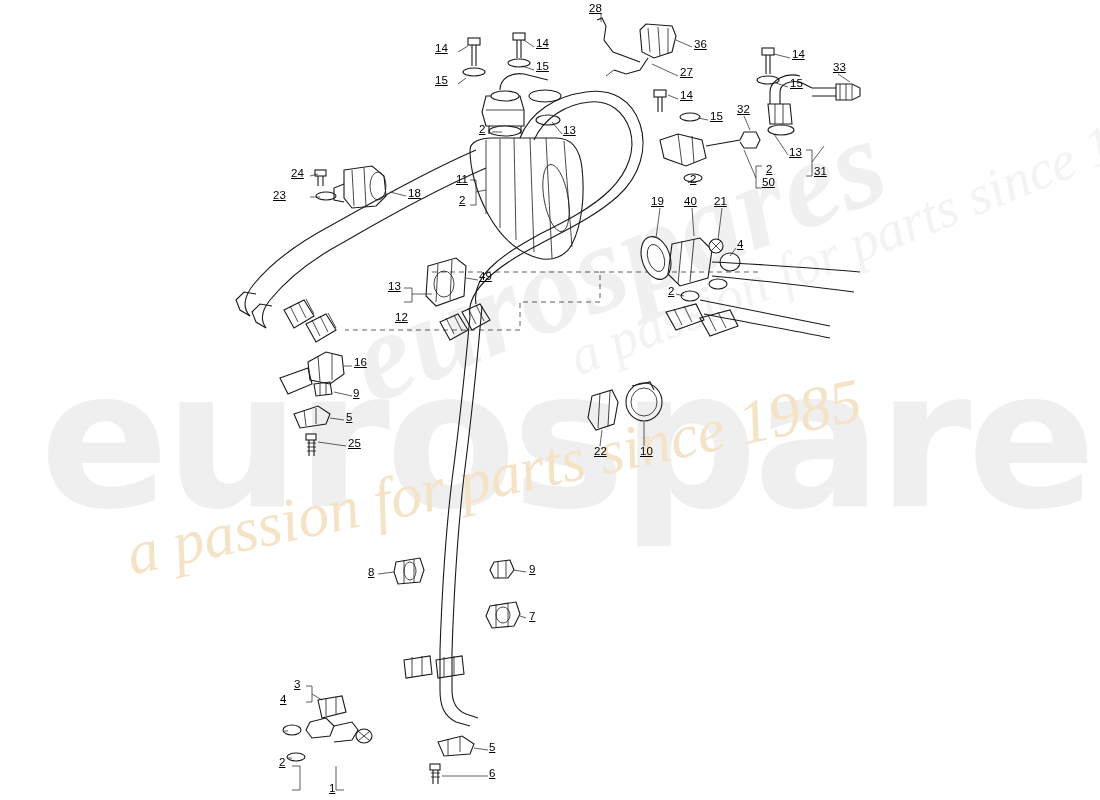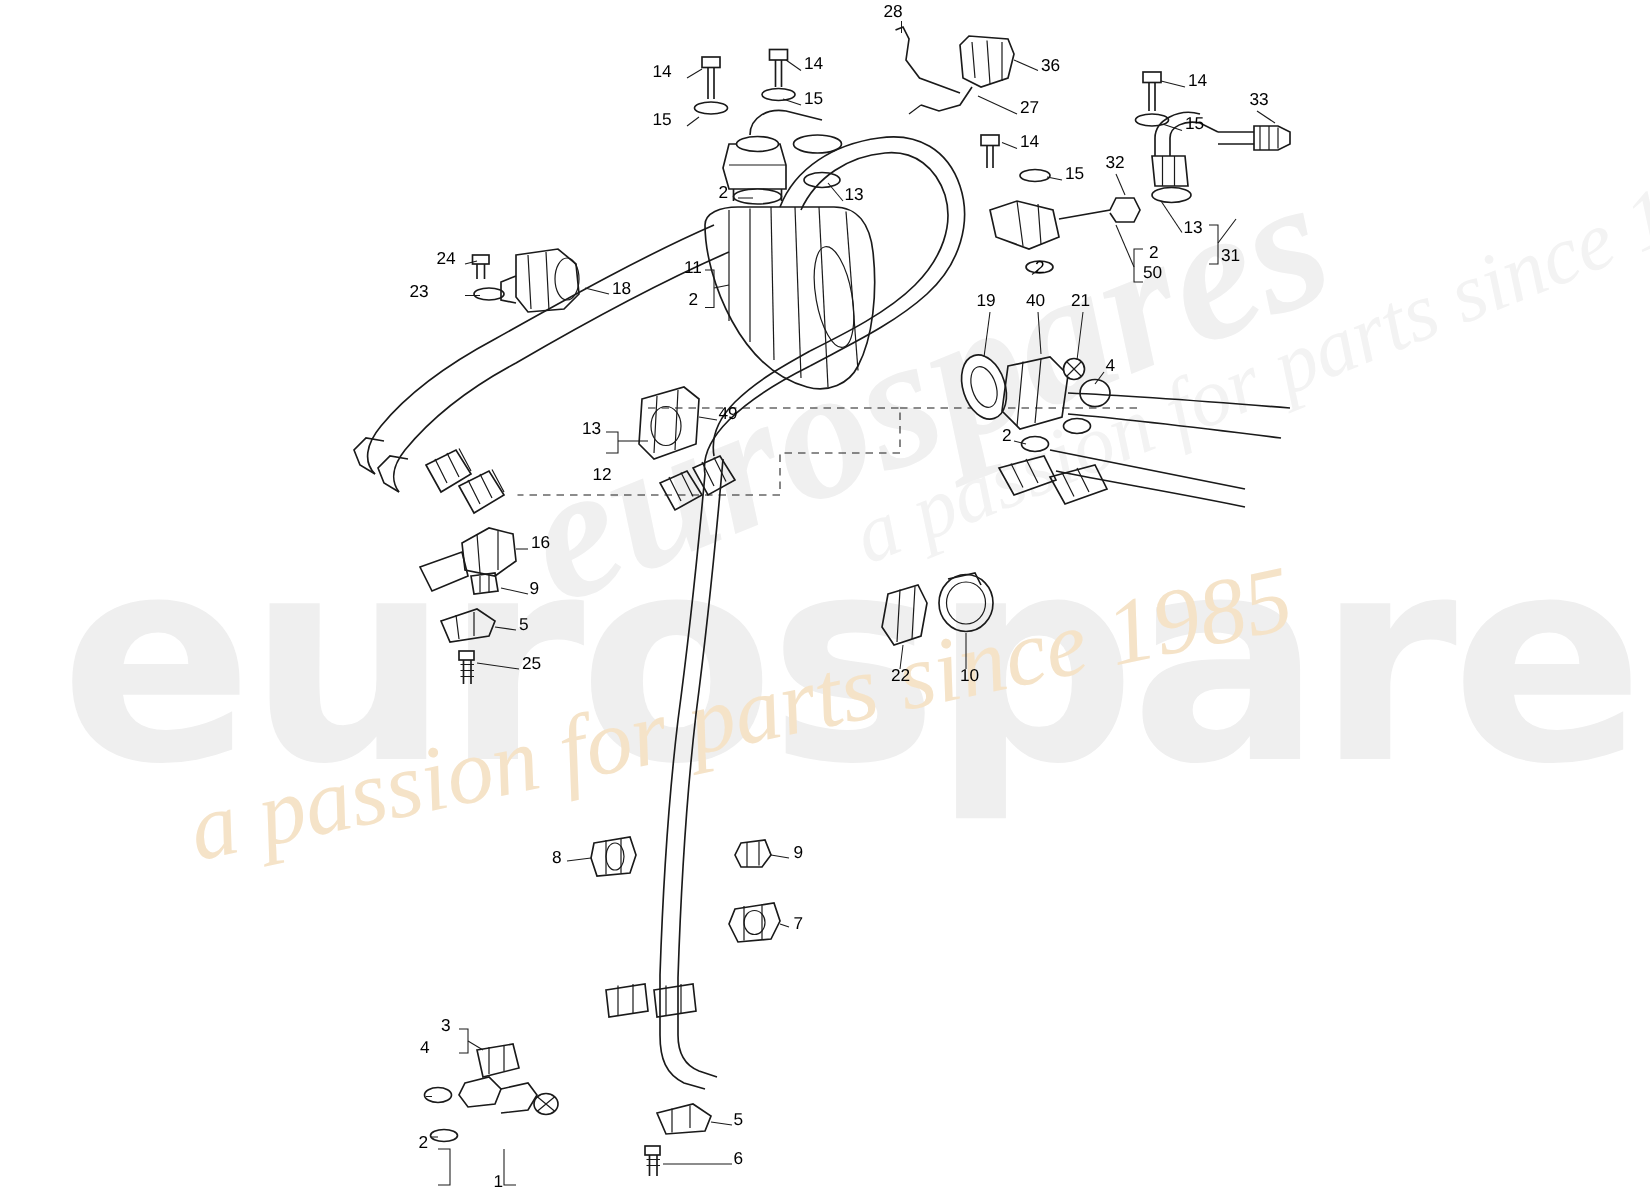--- a/index.html
+++ b/index.html
@@ -65,20 +65,21 @@
   .leader{fill:none;stroke:#1a1a1a;stroke-width:0.7;}
 
   
   .lbl{
     position:absolute;
     font-size:11.5px;
     color:#000;
     font-family:"Liberation Sans", sans-serif;
     white-space:nowrap;
     line-height:1;
+    text-decoration:underline;
   }
 </style>
 </head>
 <body>
 
 <div id="stage">
 
   <div class="wm wm-main">eurospares</div>
   <div class="wm wm-sub">a passion for parts since 1985</div>
   <div class="wm wm-diag">eurospares</div>

